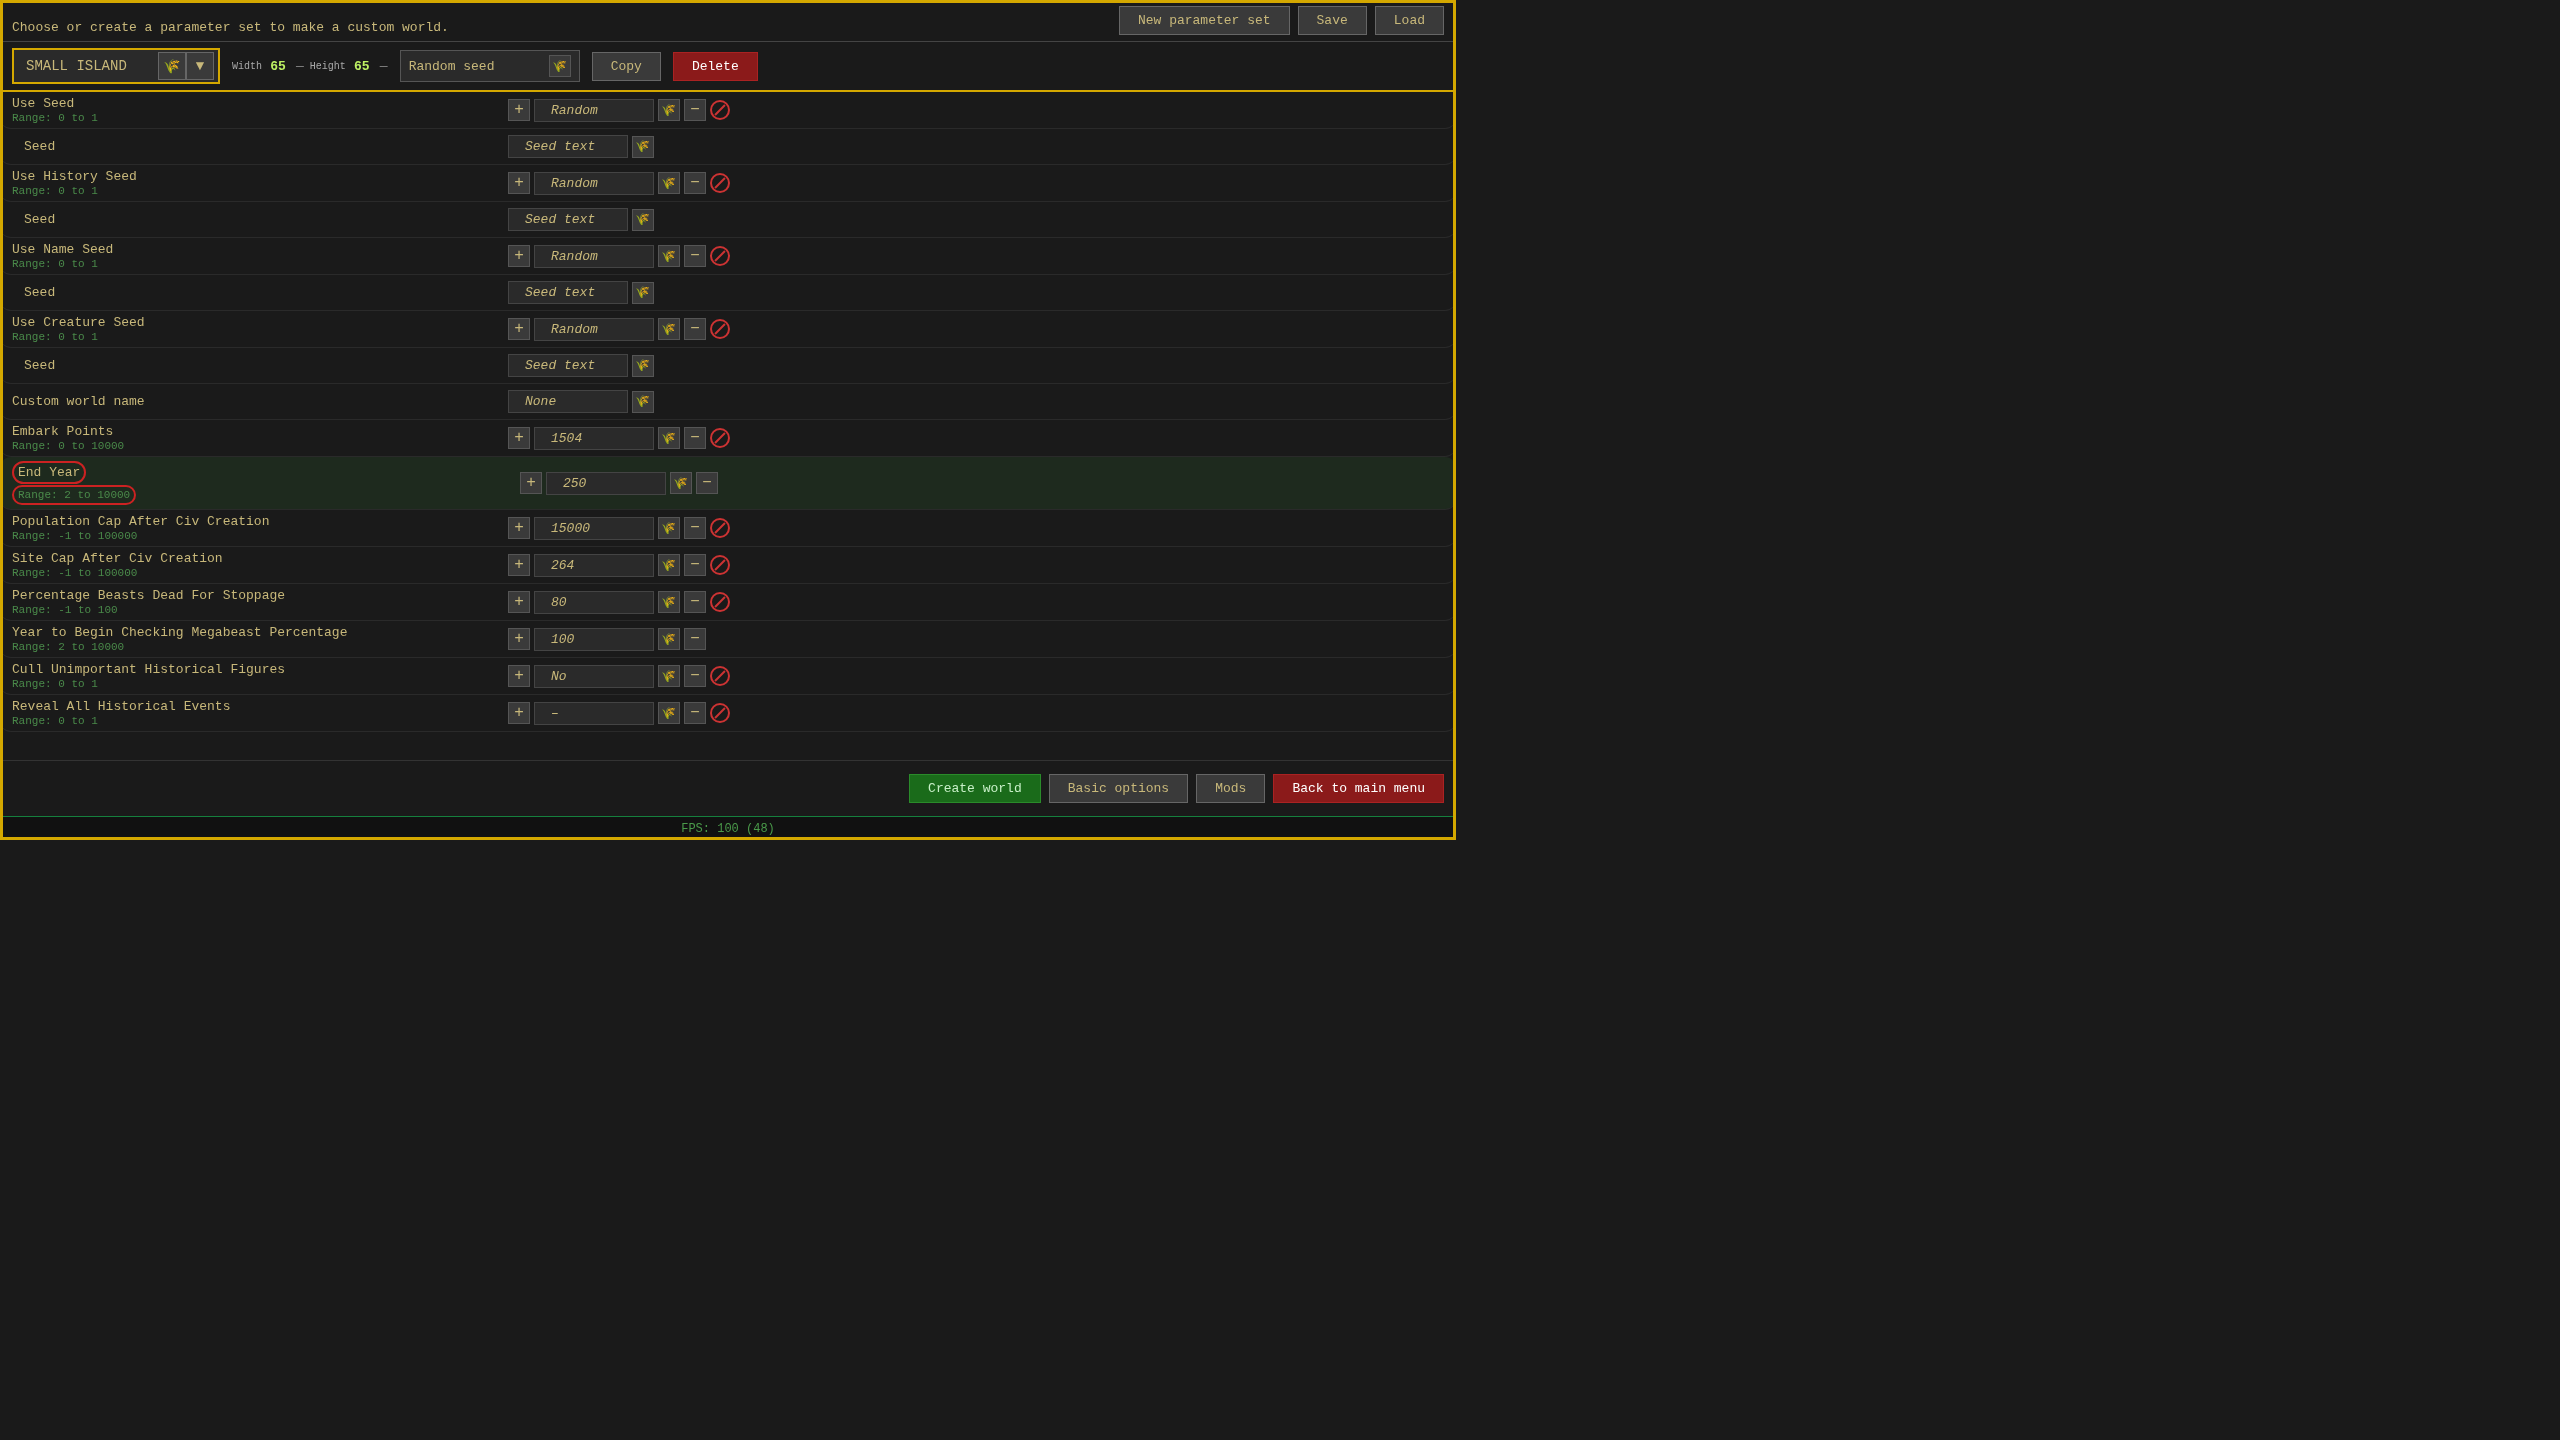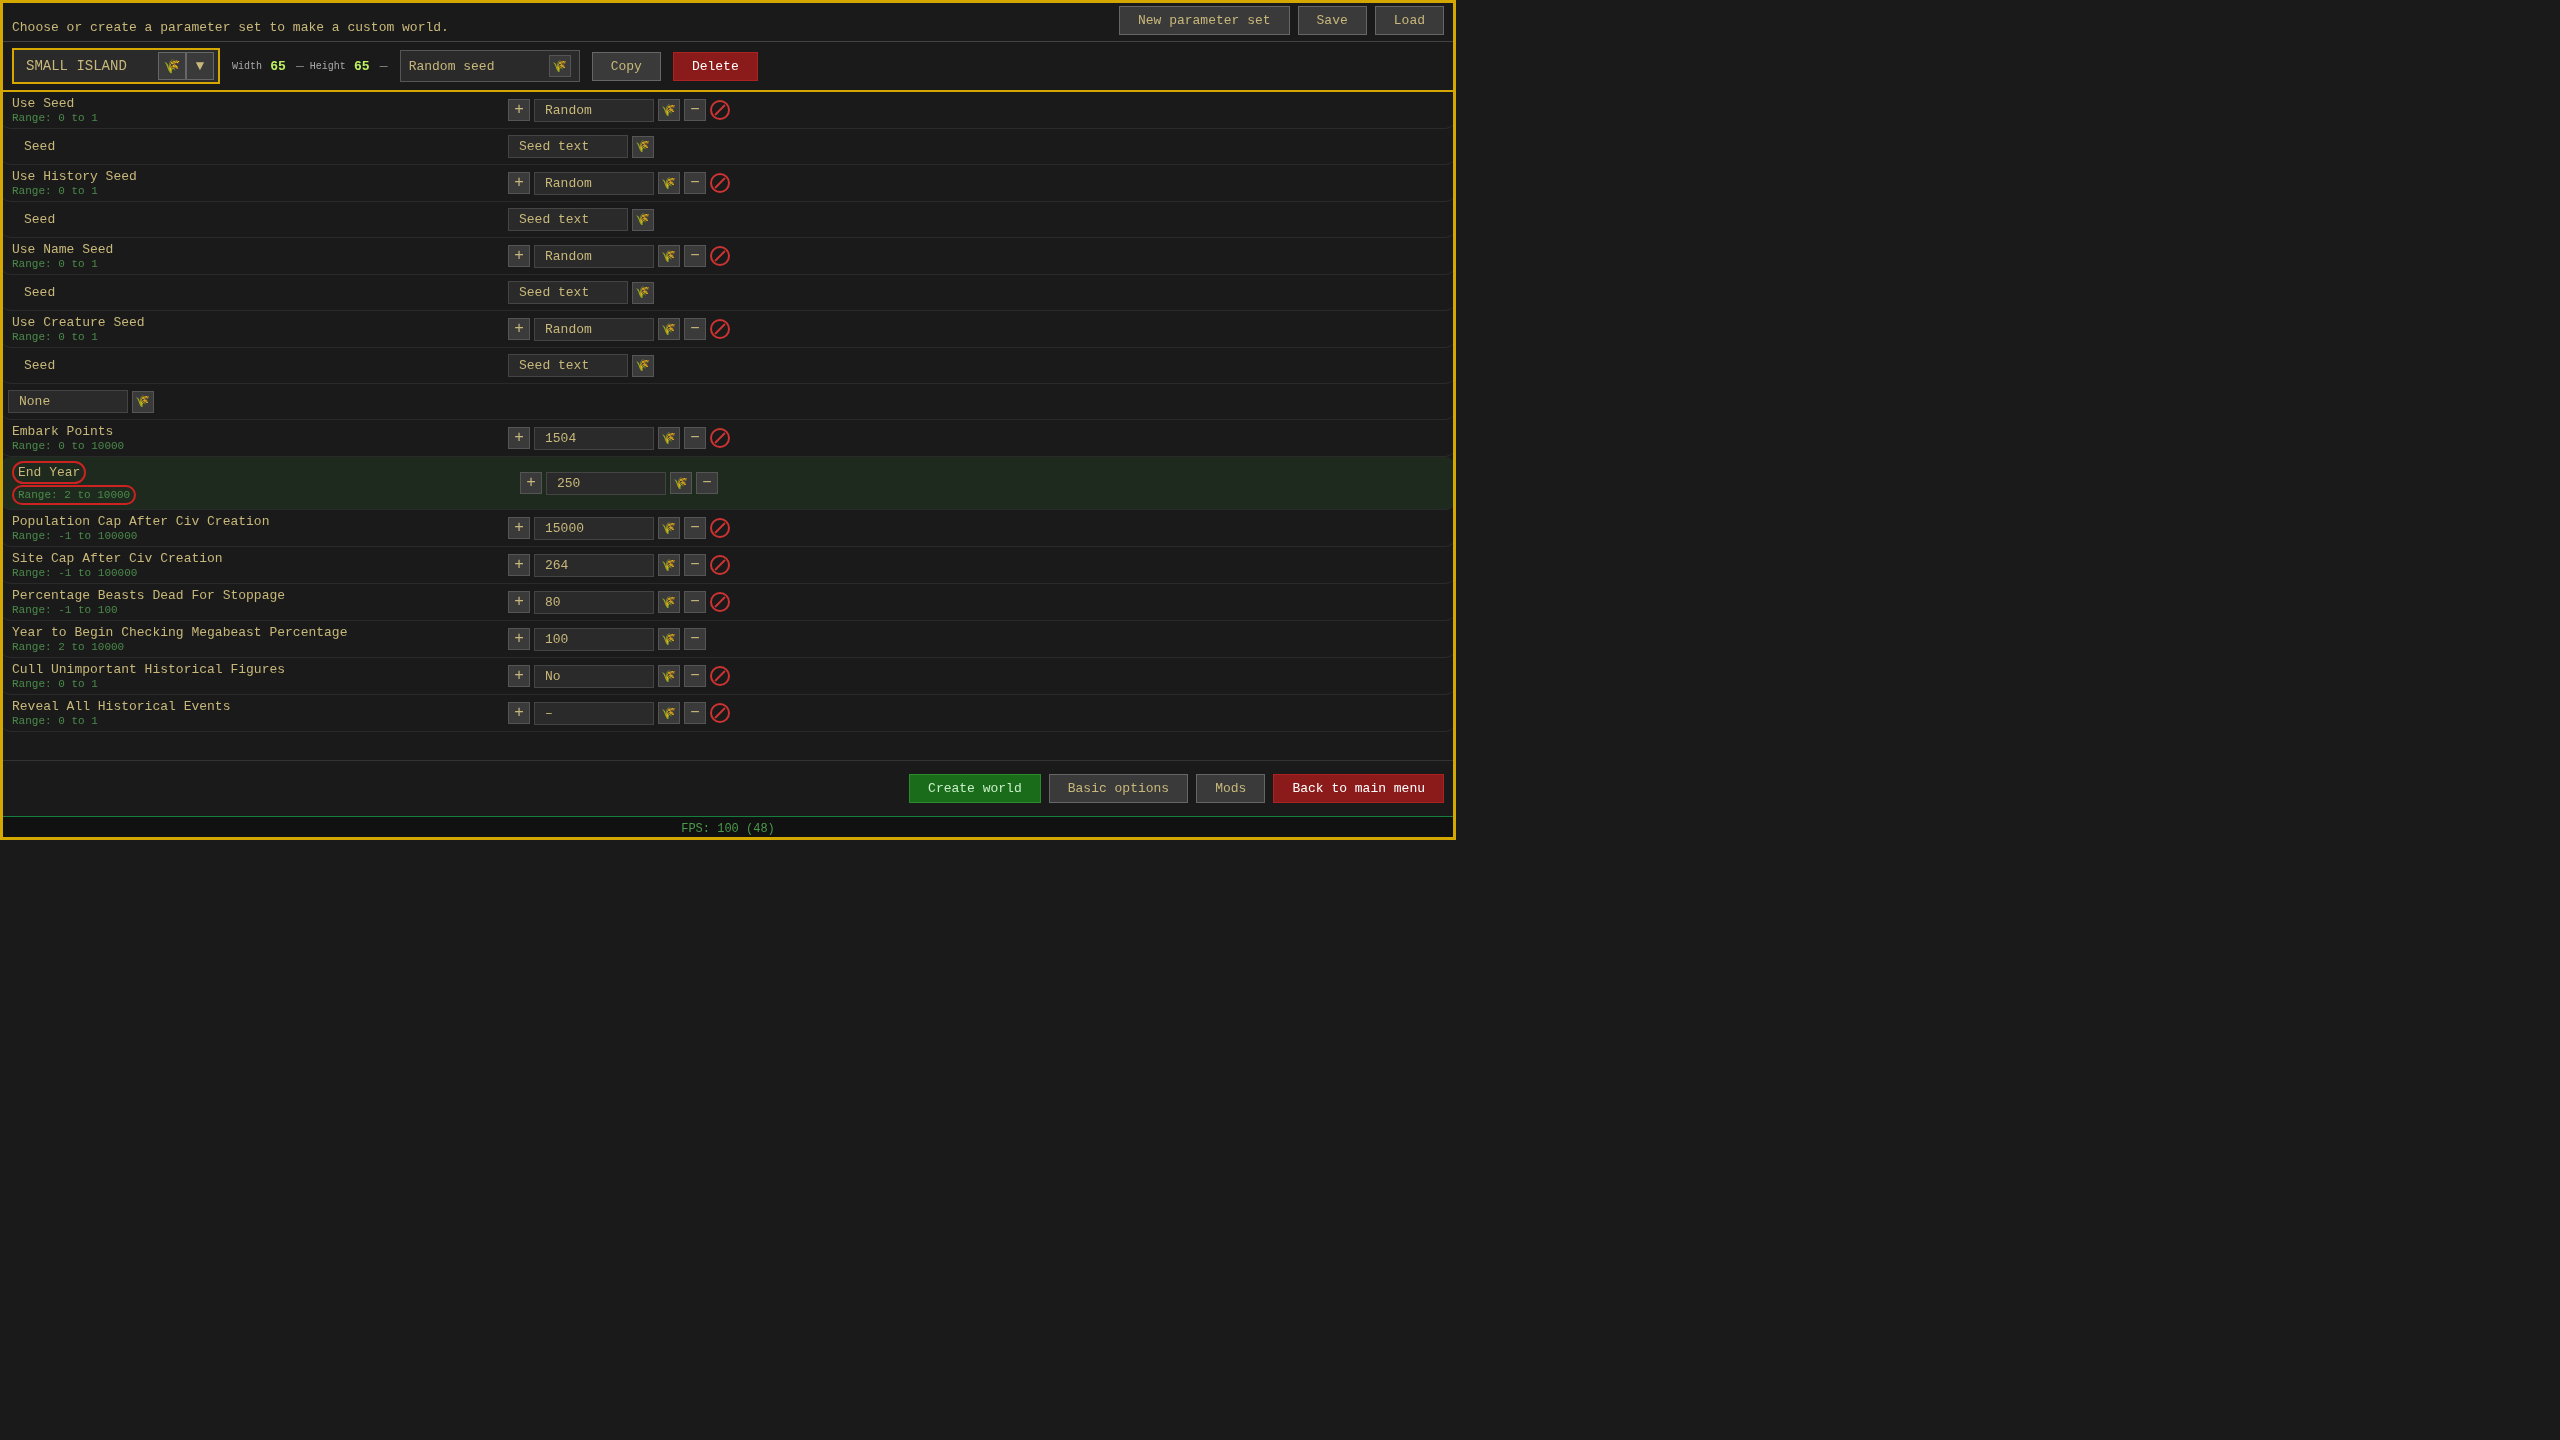--- a/index.html
+++ b/index.html
@@ -209,27 +209,28 @@
       display: flex;
       align-items: center;
       justify-content: center;
       cursor: pointer;
       line-height: 1;
     }
 
     .value-field {
       background: #2a2a2a;
       border: 1px solid #444;
-      padding: 3px 10px;
+      padding: 3px 16px;
       min-width: 120px;
       font-family: 'Courier New', Courier, monospace;
       font-size: 13px;
       color: #c8b87a;
       display: flex;
       align-items: center;
+      font-style: italic;
     }
 
     .wheat-icon {
       width: 22px;
       height: 22px;
       background: #3a3a3a;
       border: 1px solid #555;
       display: flex;
       align-items: center;
       justify-content: center;
@@ -441,20 +442,23 @@
     <div class="param-row">
       <div class="param-label seed-row-indent">
         <span class="param-name">Seed</span>
       </div>
       <div class="param-controls">
         <div class="value-field">Seed text</div>
         <div class="wheat-icon">🌾</div>
       </div>
     </div>
     <div class="param-row">
+      <div class="param-label">
+        <span class="param-name">Custom world name</span>
+      </div>
       <div class="param-controls">
         <div class="value-field">None</div>
         <div class="wheat-icon">🌾</div>
       </div>
     </div>
     <div class="param-row">
       <div class="param-label">
         <span class="param-name">Embark Points</span>
         <span class="param-range">Range: 0 to 10000</span>
       </div>

